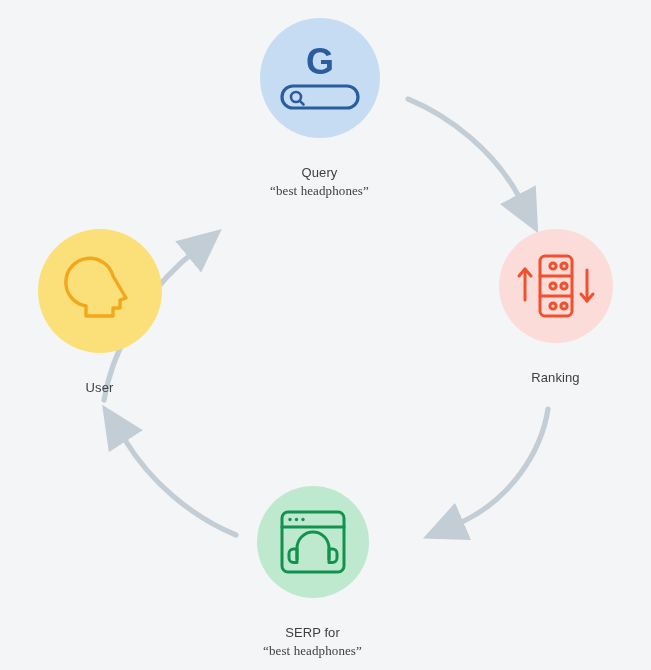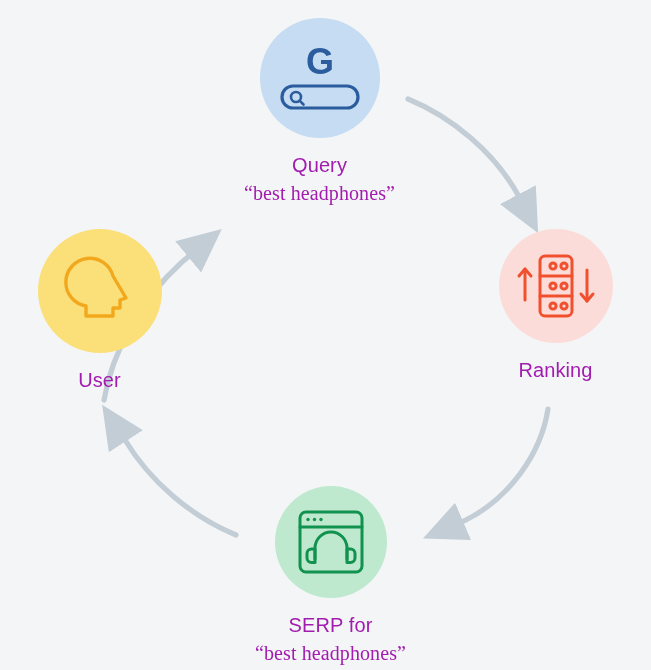--- a/index.html
+++ b/index.html
@@ -33,37 +33,37 @@
     flex-direction: column;
     align-items: center;
   }
   .node-circle {
     border-radius: 50%;
     display: flex;
     align-items: center;
     justify-content: center;
   }
   .node-label {
-    margin-top: 13px;
+    margin-top: 26px;
     text-align: center;
-    color: #a21caf;
-    font-size: 20px;
+    color: #404040;
+    font-size: 13px;
     line-height: 1.42;
     letter-spacing: 0.1px;
     white-space: nowrap;
   }
   .node-label .sub {
     display: block;
     font-family: Liberation Serif, serif;
   }
 
   
   #node-query   { left: 197px; top: 18px;  width: 245px; }
   #node-ranking { left: 438px; top: 229px; width: 235px; }
-  #node-serp    { left: 208px; top: 486px; width: 245px; }
+  #node-serp    { left: 190px; top: 486px; width: 245px; }
   #node-user    { left: -18px; top: 229px; width: 235px; }
 
   .c-query   { width: 120px; height: 120px; background: #c6dcf2; }
   .c-ranking { width: 114px; height: 114px; background: #fcdcd8; }
   .c-serp    { width: 112px; height: 112px; background: #bee9ce; }
   .c-user    { width: 124px; height: 124px; background: #fbe07a; }
 </style>
 </head>
 <body>
 

